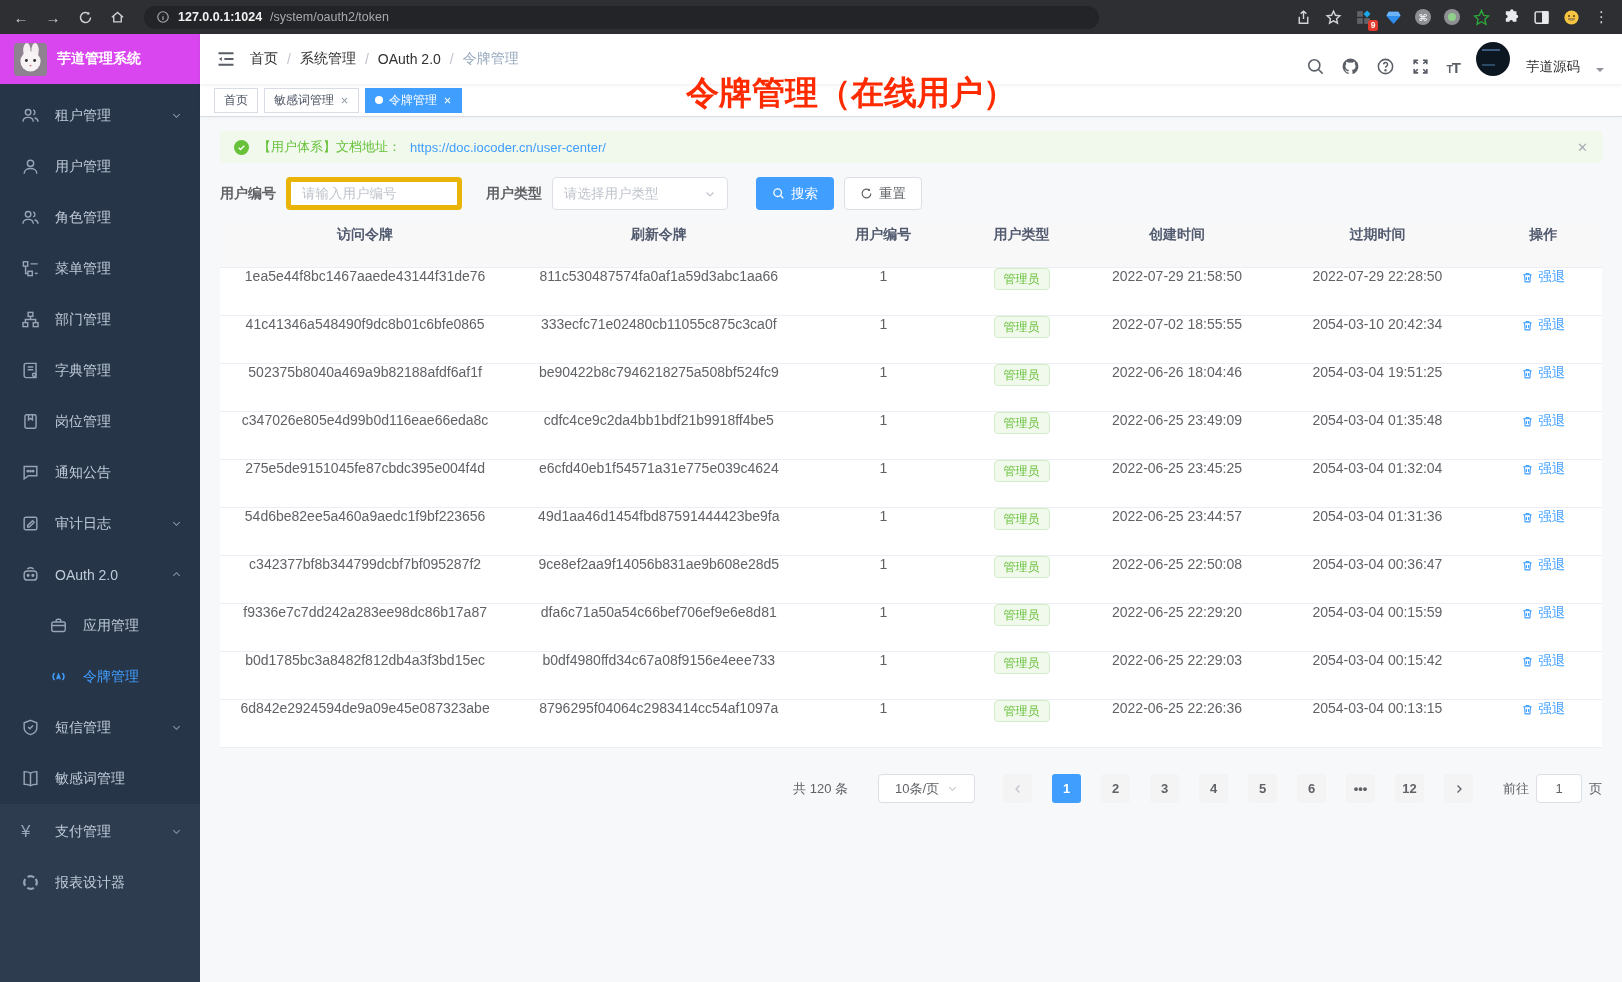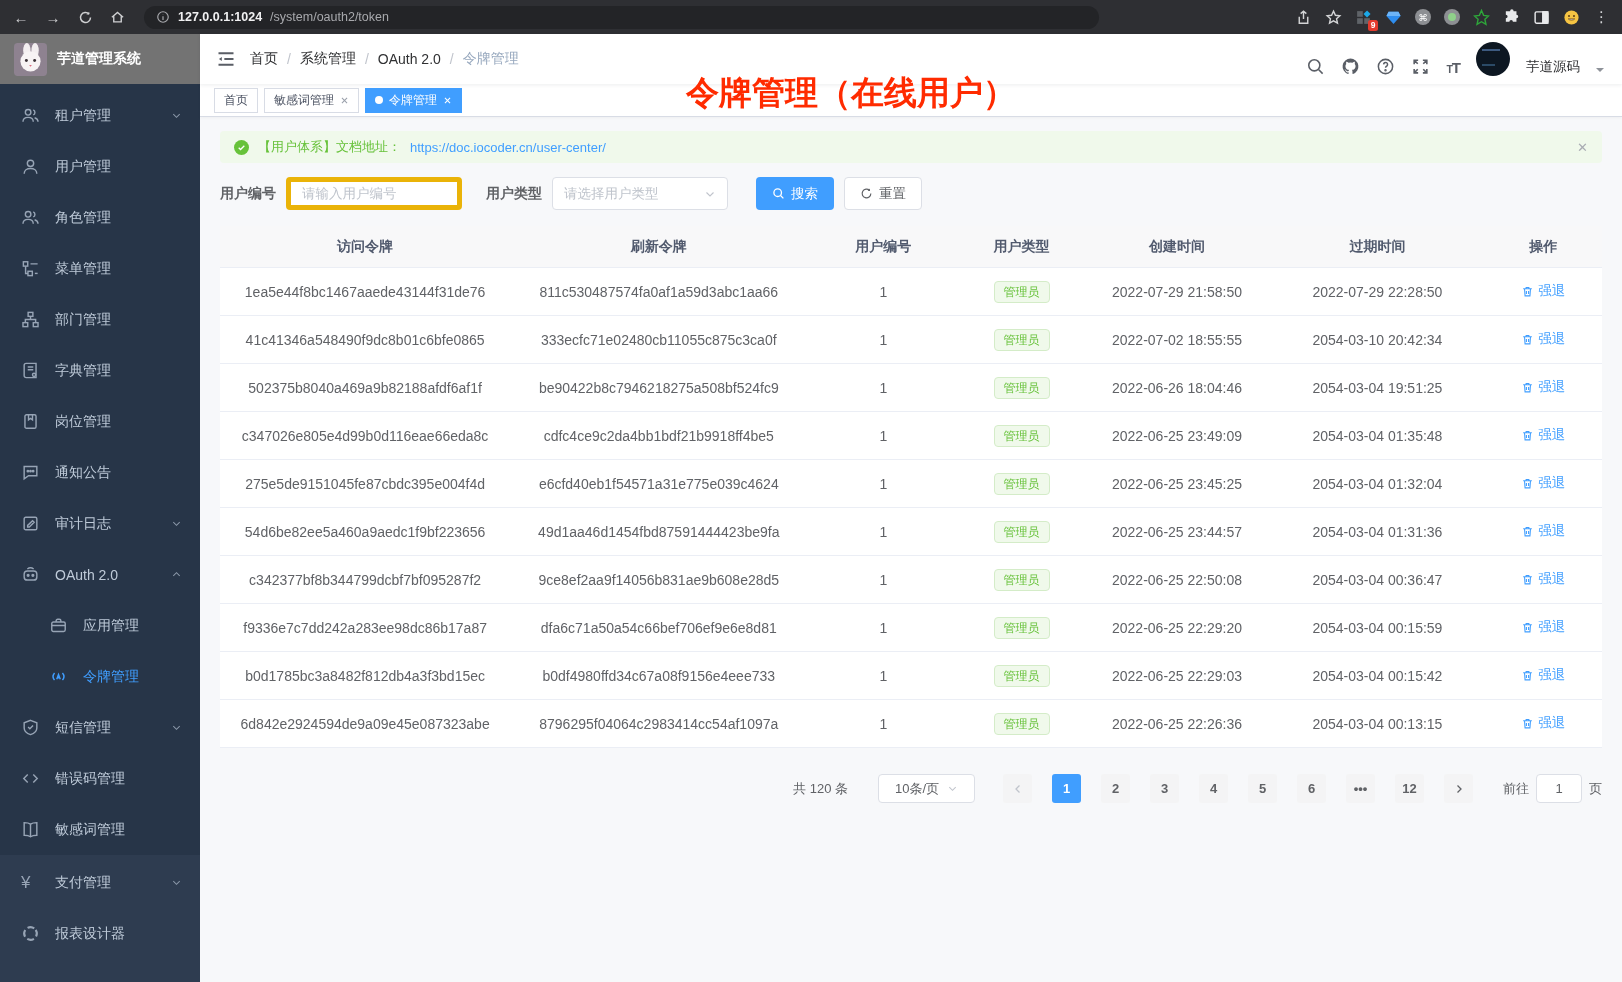--- a/index.html
+++ b/index.html
@@ -20,21 +20,21 @@
   .extbadge .bubble { position:absolute; right:-6px; bottom:-5px; background:#e33b2e; color:#fff;
     font-size:8.5px; border-radius:2.5px; padding:0.5px 2.5px; font-weight:700; }
   .cicon { width:17px; height:17px; display:flex; align-items:center; justify-content:center; }
   .graycirc { width:16px; height:16px; border-radius:50%; background:#8d8f93; display:flex;
     align-items:center; justify-content:center; color:#fff; font-size:9.5px; }
   .graycirc .greendot { width:8px; height:8px; border-radius:50%; background:#8fd08a; }
 
   
   .app { display:flex; height:948px; }
   .sidebar { width:200px; background:#273548; display:flex; flex-direction:column; color:#bfcbd9; }
-  .logo { height:50px; background:#737373; display:flex; align-items:center; gap:10px; padding:0 14px; }
+  .logo { height:50px; background:#d946ef; display:flex; align-items:center; gap:10px; padding:0 14px; }
   .logo-title { color:#ffffff; font-size:14px; font-weight:700; }
   .menu { padding-top:6px; }
   .mi { height:51px; display:flex; align-items:center; padding:0 18px 0 21px; font-size:14px;
     cursor:pointer; position:relative; }
   .mi .mi-icon { width:19px; height:19px; margin-right:15px; color:#97a4b5; flex:none; display:flex; }
   .mi .mi-icon svg { width:100%; height:100%; }
   .mi .arrow { margin-left:auto; color:#8a97a8; display:flex; }
   .mi.sub { padding-left:49px; }
   .mi.active { color:#409eff; }
   .mi.active .mi-icon { color:#409eff; }
@@ -93,21 +93,21 @@
     font-size:13.5px; color:#bfc4cc; background:#fff; display:flex; align-items:center; margin-right:28px;
     cursor:pointer;gap:22px; }
   .fselect .chev { margin-left:auto; color:#c0c4cc; display:flex; width:12px; }
   .btn { height:33px; border-radius:4px; font-size:13.5px; display:inline-flex; align-items:center;
     gap:6px; padding:0 15px; cursor:pointer; border:1px solid transparent; }
   .btn svg { width:13px; height:13px; }
   .btn.primary { background:#409eff; color:#fff; }
   .btn.plain { background:#fff; border-color:#dcdfe6; color:#606266; margin-left:10px; }
 
   .table { background:#fff; font-size:14px; }
-  .trow { display:flex; align-items:center; height:48px; border-bottom:1px solid #ebeef5; color:#606266; }
+  .trow { display:flex; align-items:flex-start; height:48px; border-bottom:1px solid #ebeef5; color:#606266; }
   .trow.head { height:42px; background:#f8f8f9; color:#515a6e; font-weight:700; border-bottom:1px solid #ebeef5; }
   .cell { text-align:center; padding:0 4px; overflow:hidden; white-space:nowrap; }
   .c1 { flex:0 0 21%; } .c2 { flex:0 0 21.5%; } .c3 { flex:0 0 11%; } .c4 { flex:0 0 9%; }
   .c5 { flex:0 0 13.5%; } .c6 { flex:0 0 15.5%; } .c7 { flex:0 0 8.5%; }
   .badge { display:inline-block; background:#f0f9eb; border:1px solid #d4ecc8; color:#67c23a;
     font-size:12px; padding:4px 9px; border-radius:4px; line-height:1; }
   .kick { color:#409eff; display:inline-flex; align-items:center; gap:4px; font-size:13.5px; cursor:pointer; }
   .kick svg { width:13px; height:13px; }
 
   .pagination { display:flex; align-items:center; justify-content:flex-end; margin-top:26px;
@@ -370,28 +370,20 @@
         <span class="mi-label">短信管理</span>
         <span class="arrow">
             <svg width="11" height="11" viewBox="0 0 24 24" fill="none" stroke="currentColor" stroke-width="2.2">
               <path d="m5 9 7 7 7-7"></path>
             </svg>
           </span>
       </div>
       <div class="mi">
         <span class="mi-icon">
             <svg viewBox="0 0 24 24" fill="none" stroke="currentColor" stroke-width="1.8">
-              <path d="m8.5 7-5 5 5 5M15.5 7l5 5-5 5"></path>
-            </svg>
-          </span>
-        <span class="mi-label">错误码管理</span>
-      </div>
-      <div class="mi">
-        <span class="mi-icon">
-            <svg viewBox="0 0 24 24" fill="none" stroke="currentColor" stroke-width="1.8">
               <path d="M12 5.2C10 3.8 7.5 3.3 4 3.3v16c3.5 0 6 .5 8 1.9 2-1.4 4.5-1.9 8-1.9v-16c-3.5 0-6 .5-8 1.9z"></path>
               <path d="M12 5.2v16"></path>
             </svg>
           </span>
         <span class="mi-label">敏感词管理</span>
       </div>
     </nav>
 
     <div class="menu-light">
       <div class="mi">

